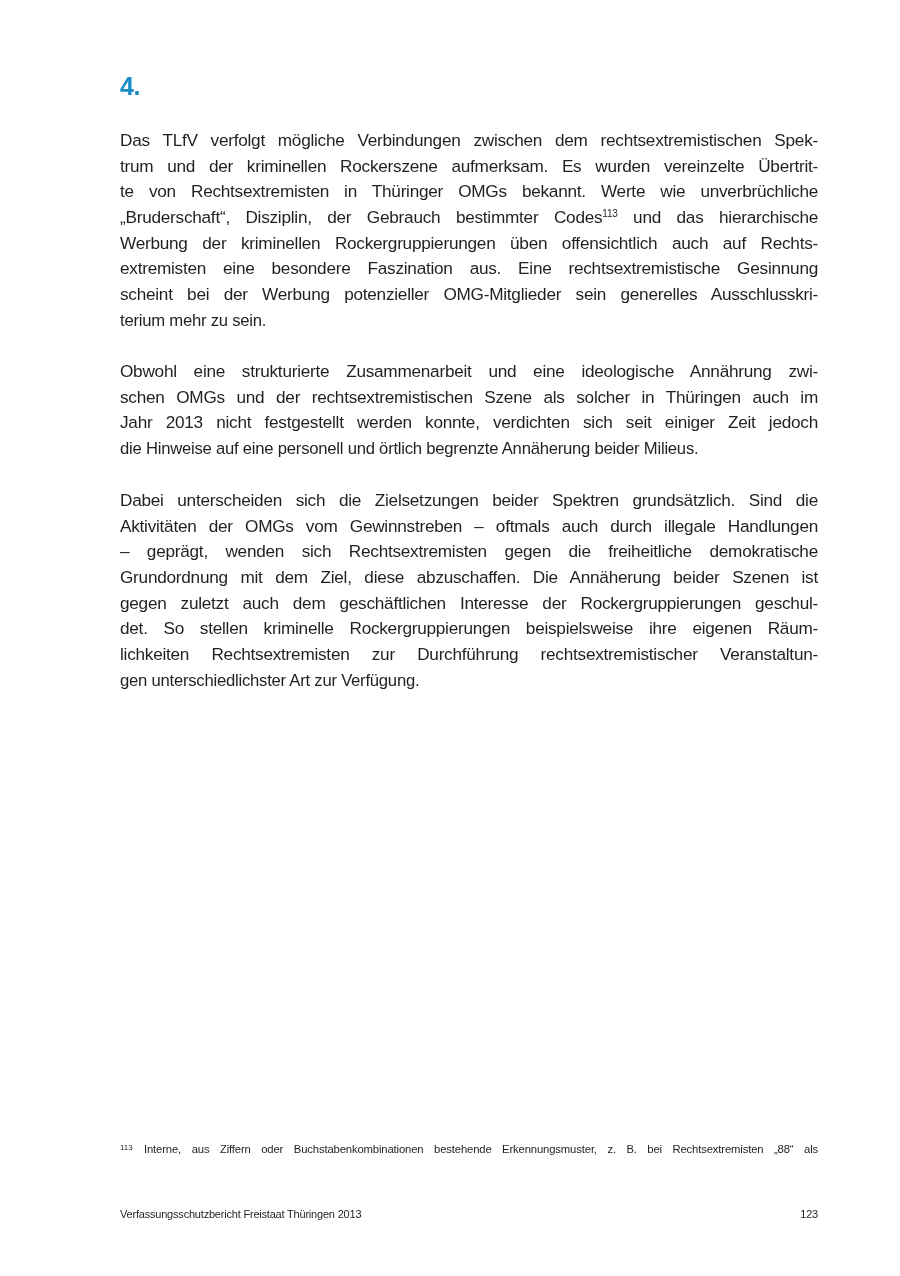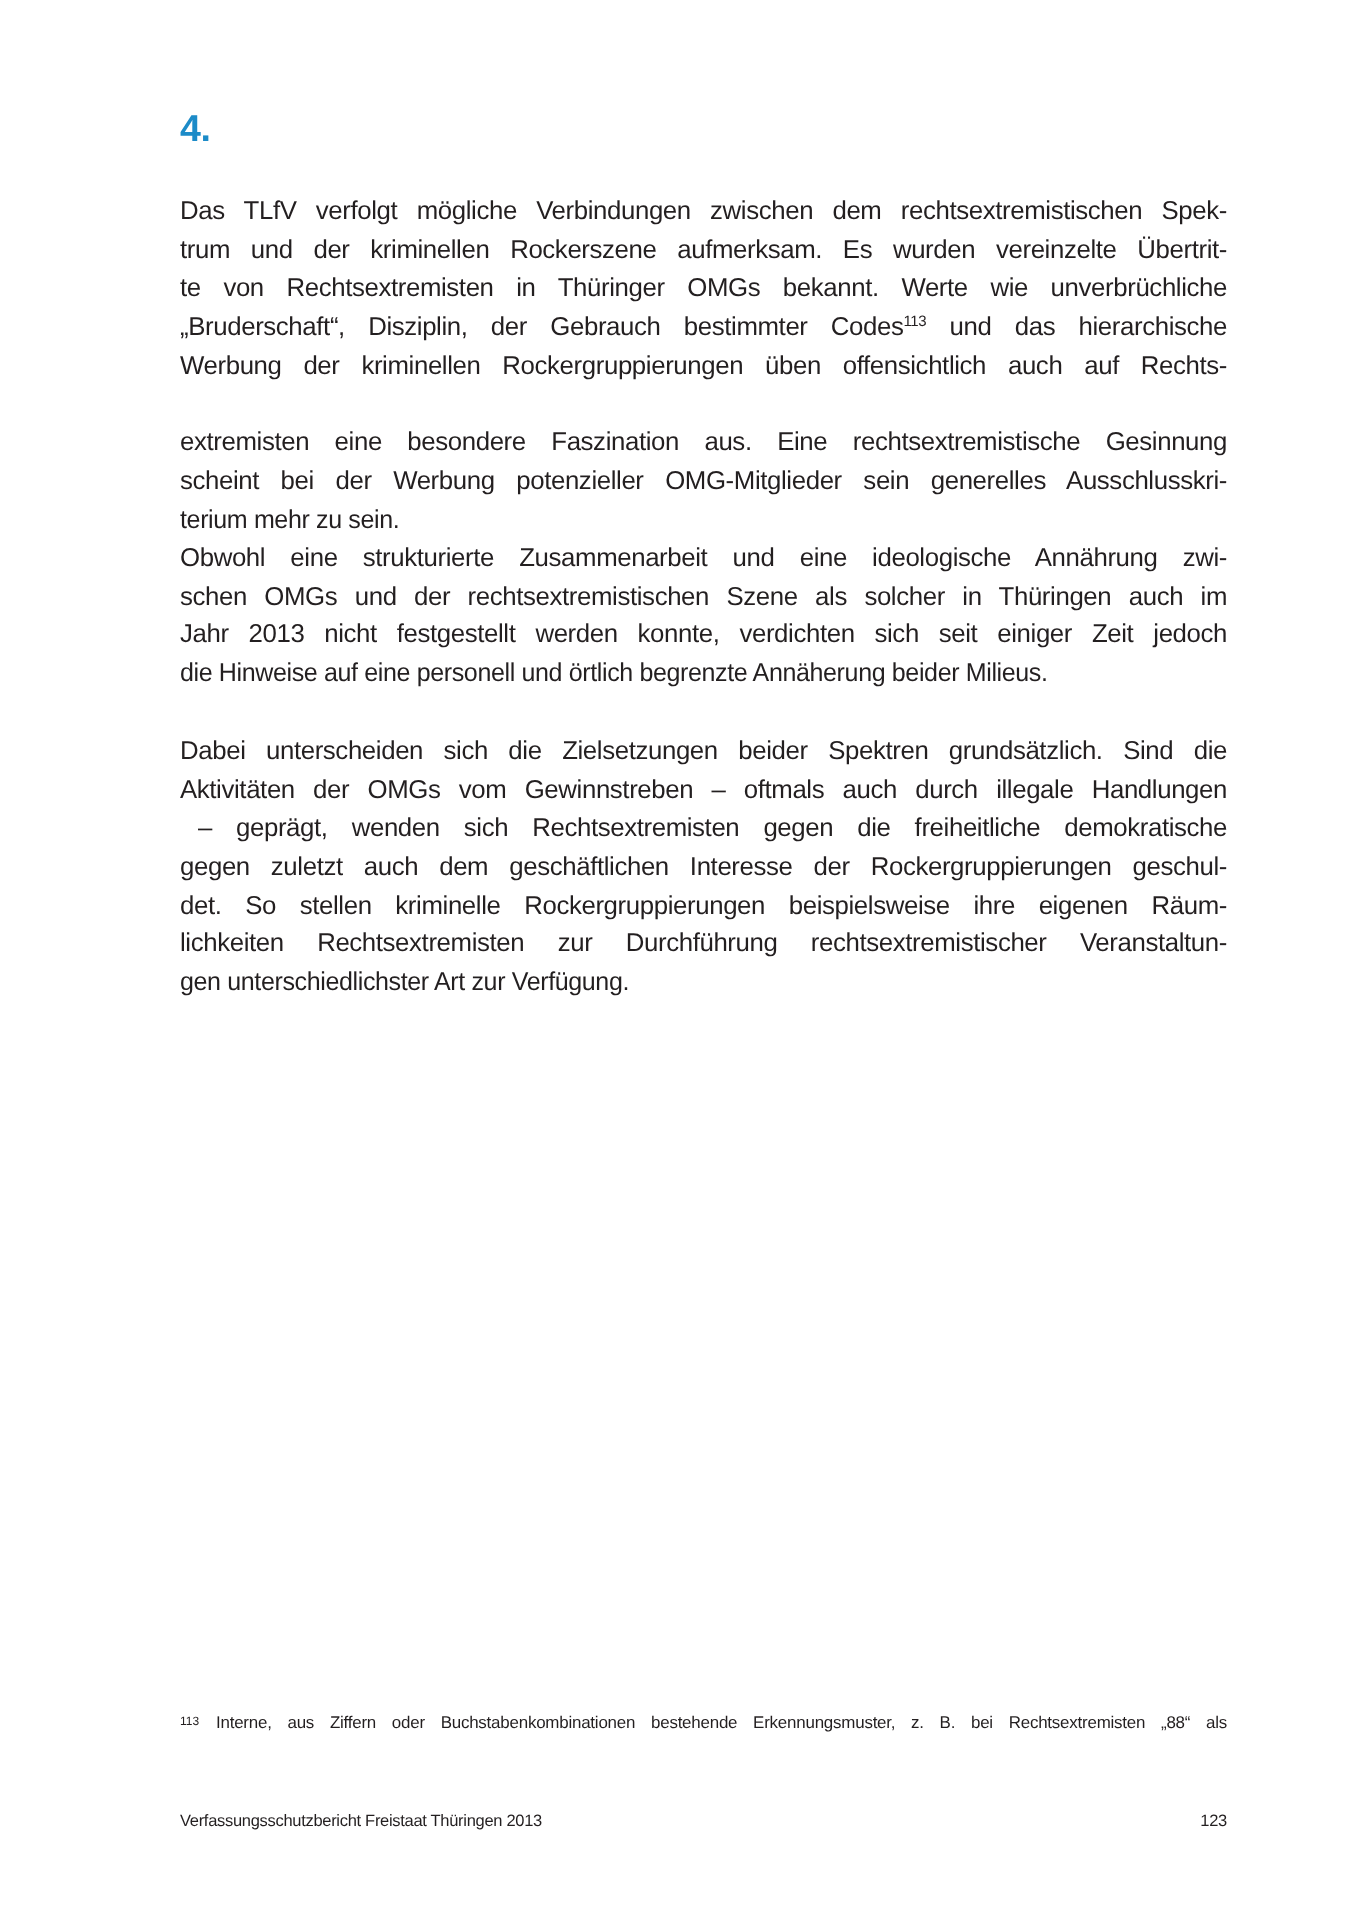--- a/index.html
+++ b/index.html
@@ -127,36 +127,37 @@
   <h1 class="heading" style="margin:0;">
     <span class="num">4.</span>
   </h1>
 
   <div class="body-text p1">
     <span class="line" style="display: block;">Das TLfV verfolgt mögliche Verbindungen zwischen dem rechtsextremistischen Spek-</span>
     <span class="line" style="display: block;">trum und der kriminellen Rockerszene aufmerksam. Es wurden vereinzelte Übertrit-</span>
     <span class="line" style="display: block;">te von Rechtsextremisten in Thüringer OMGs bekannt. Werte wie unverbrüchliche</span>
     <span class="line" style="display: block;"><span>„Bruderschaft“, Disziplin, der Gebrauch bestimmter Codes</span><sup class="fnref">113</sup><span> und das hierarchische</span></span>
     <span class="line" style="display: block;">Werbung der kriminellen Rockergruppierungen üben offensichtlich auch auf Rechts-</span>
-    <span class="line" style="display: block; margin-top: 26px;">extremisten eine besondere Faszination aus. Eine rechtsextremistische Gesinnung</span>
+    <span class="line" style="display: block;">extremisten eine besondere Faszination aus. Eine rechtsextremistische Gesinnung</span>
     <span class="line" style="display: block;">scheint bei der Werbung potenzieller OMG-Mitglieder sein generelles Ausschlusskri-</span>
     <span class="line last" style="display: block; transform: scaleX(0.97);">terium mehr zu sein.</span>
   </div>
 
   <div class="body-text p2">
     <span class="line" style="display: block;">Obwohl eine strukturierte Zusammenarbeit und eine ideologische Annährung zwi-</span>
     <span class="line" style="display: block;">schen OMGs und der rechtsextremistischen Szene als solcher in Thüringen auch im</span>
     <span class="line" style="display: block;">Jahr 2013 nicht festgestellt werden konnte, verdichten sich seit einiger Zeit jedoch</span>
     <span class="line last" style="display: block; transform: scaleX(0.97);">die Hinweise auf eine personell und örtlich begrenzte Annäherung beider Milieus.</span>
   </div>
 
   <div class="body-text p3">
     <span class="line" style="display: block;">Dabei unterscheiden sich die Zielsetzungen beider Spektren grundsätzlich. Sind die</span>
     <span class="line" style="display: block;">Aktivitäten der OMGs vom Gewinnstreben – oftmals auch durch illegale Handlungen</span>
-    <span class="line" style="display: block; margin-left: 12px;">– geprägt, wenden sich Rechtsextremisten gegen die freiheitliche demokratische</span>
+    <span class="line" style="display: block;">– geprägt, wenden sich Rechtsextremisten gegen die freiheitliche demokratische</span>
+    <span class="line" style="display: block;">Grundordnung mit dem Ziel, diese abzuschaffen. Die Annäherung beider Szenen ist</span>
     <span class="line" style="display: block;">gegen zuletzt auch dem geschäftlichen Interesse der Rockergruppierungen geschul-</span>
     <span class="line" style="display: block;">det. So stellen kriminelle Rockergruppierungen beispielsweise ihre eigenen Räum-</span>
     <span class="line" style="display: block;">lichkeiten Rechtsextremisten zur Durchführung rechtsextremistischer Veranstaltun-</span>
     <span class="line last" style="display: block; transform: scaleX(0.97);">gen unterschiedlichster Art zur Verfügung.</span>
   </div>
 
   <div class="footnote">
     <span class="fn-mark">113</span>
     <div class="fn-body">
       <span class="fn-line justify" style="display: block;">Interne, aus Ziffern oder Buchstabenkombinationen bestehende Erkennungsmuster, z. B. bei Rechtsextremisten „88“ als</span>

